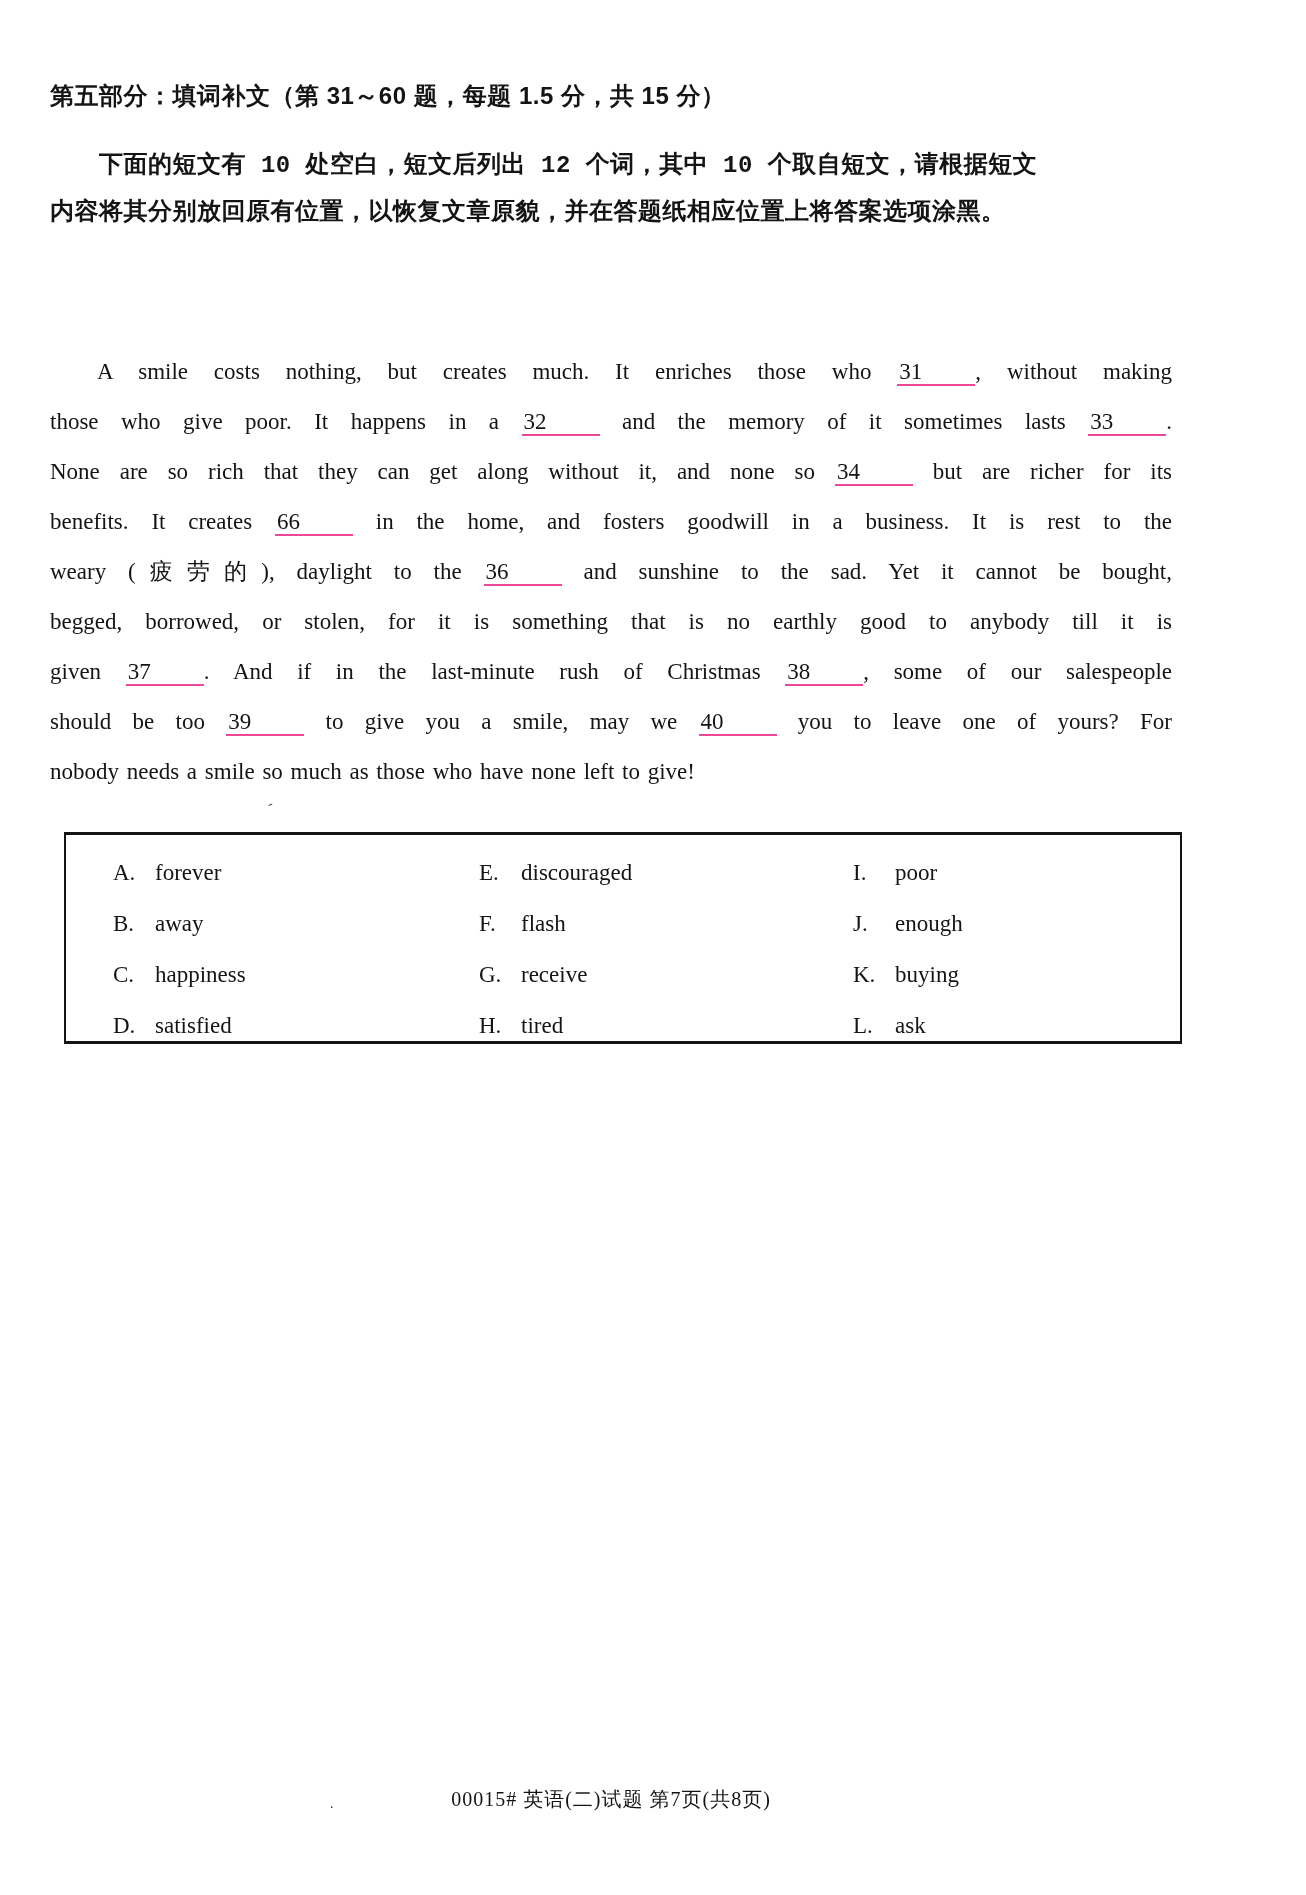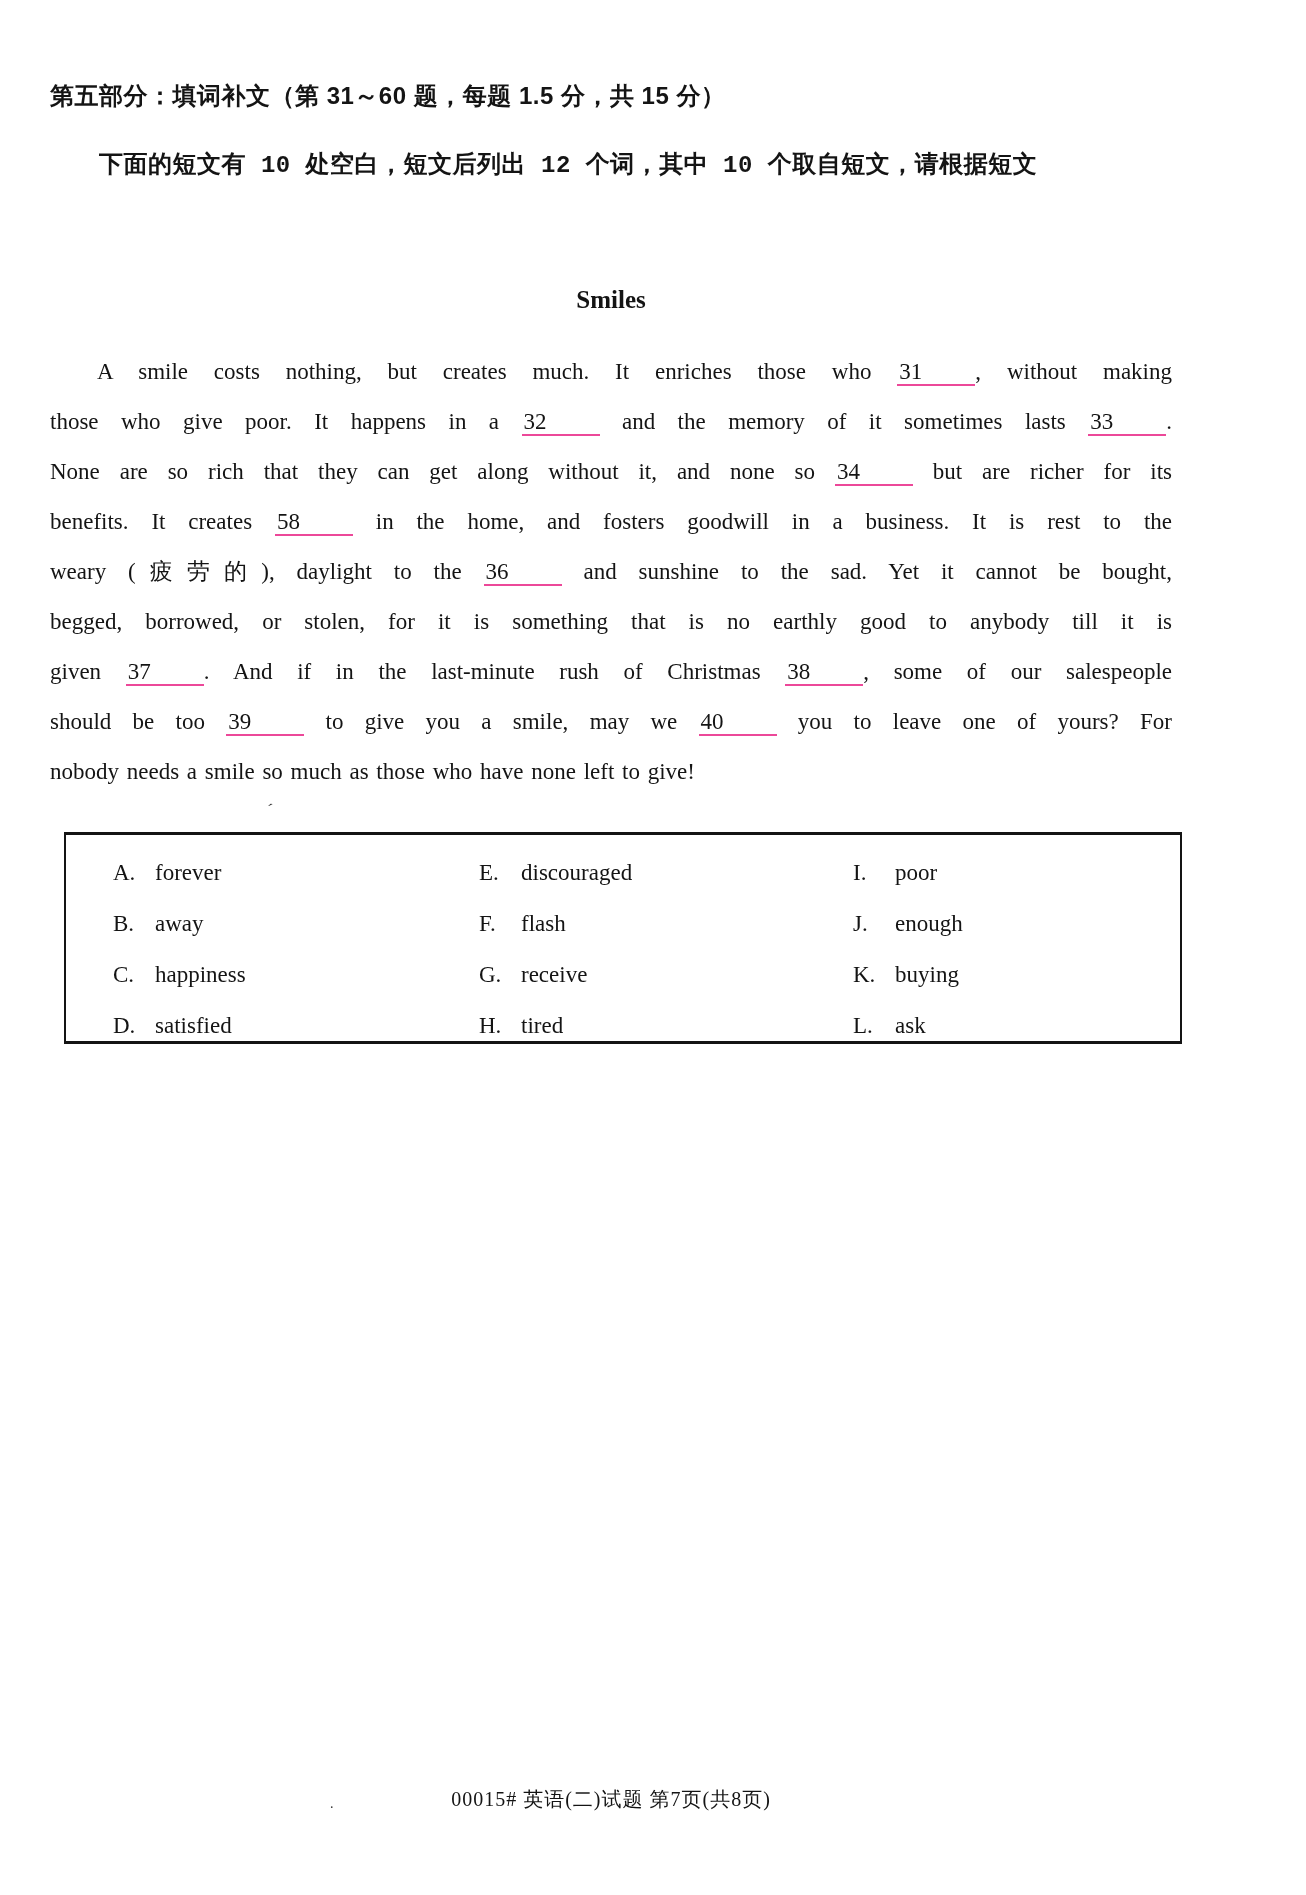--- a/index.html
+++ b/index.html
@@ -95,29 +95,29 @@
 </style>
 </head>
 <body>
 
 <div class="page">
 
   <div class="col section-header">第五部分：填词补文（第 31～60 题，每题 1.5 分，共 15 分）</div>
 
   <div class="col instructions">
     <span class="ind">下面的短文有 10 处空白，短文后列出 12 个词，其中 10 个取自短文，请根据短文</span>
+    <span>内容将其分别放回原有位置，以恢复文章原貌，并在答题纸相应位置上将答案选项涂黑。</span>
   </div>
 
-  <div class="col passage-title">Smiles</div>
 
   <div class="col passage">
       <div class="pline indent">A smile costs nothing, but creates much. It enriches those who <span class="blank">31</span>, without making</div>
       <div class="pline">those who give poor. It happens in a <span class="blank">32</span> and the memory of it sometimes lasts <span class="blank">33</span>.</div>
       <div class="pline">None are so rich that they can get along without it, and none so <span class="blank">34</span> but are richer for its</div>
-      <div class="pline">benefits. It creates <span class="blank">58</span> in the home, and fosters goodwill in a business. It is rest to the</div>
+      <div class="pline">benefits. It creates <span class="blank">66</span> in the home, and fosters goodwill in a business. It is rest to the</div>
       <div class="pline">weary (疲劳的), daylight to the <span class="blank">36</span> and sunshine to the sad. Yet it cannot be bought,</div>
       <div class="pline">begged, borrowed, or stolen, for it is something that is no earthly good to anybody till it is</div>
       <div class="pline">given <span class="blank">37</span>. And if in the last-minute rush of Christmas <span class="blank">38</span>, some of our salespeople</div>
       <div class="pline">should be too <span class="blank">39</span> to give you a smile, may we <span class="blank">40</span> you to leave one of yours? For</div>
       <div class="pline last">nobody needs a smile so much as those who have none left to give!</div>
     </div>
 
   <span class="artifact mark">ˊ</span>
 
   <div class="word-bank-box">

